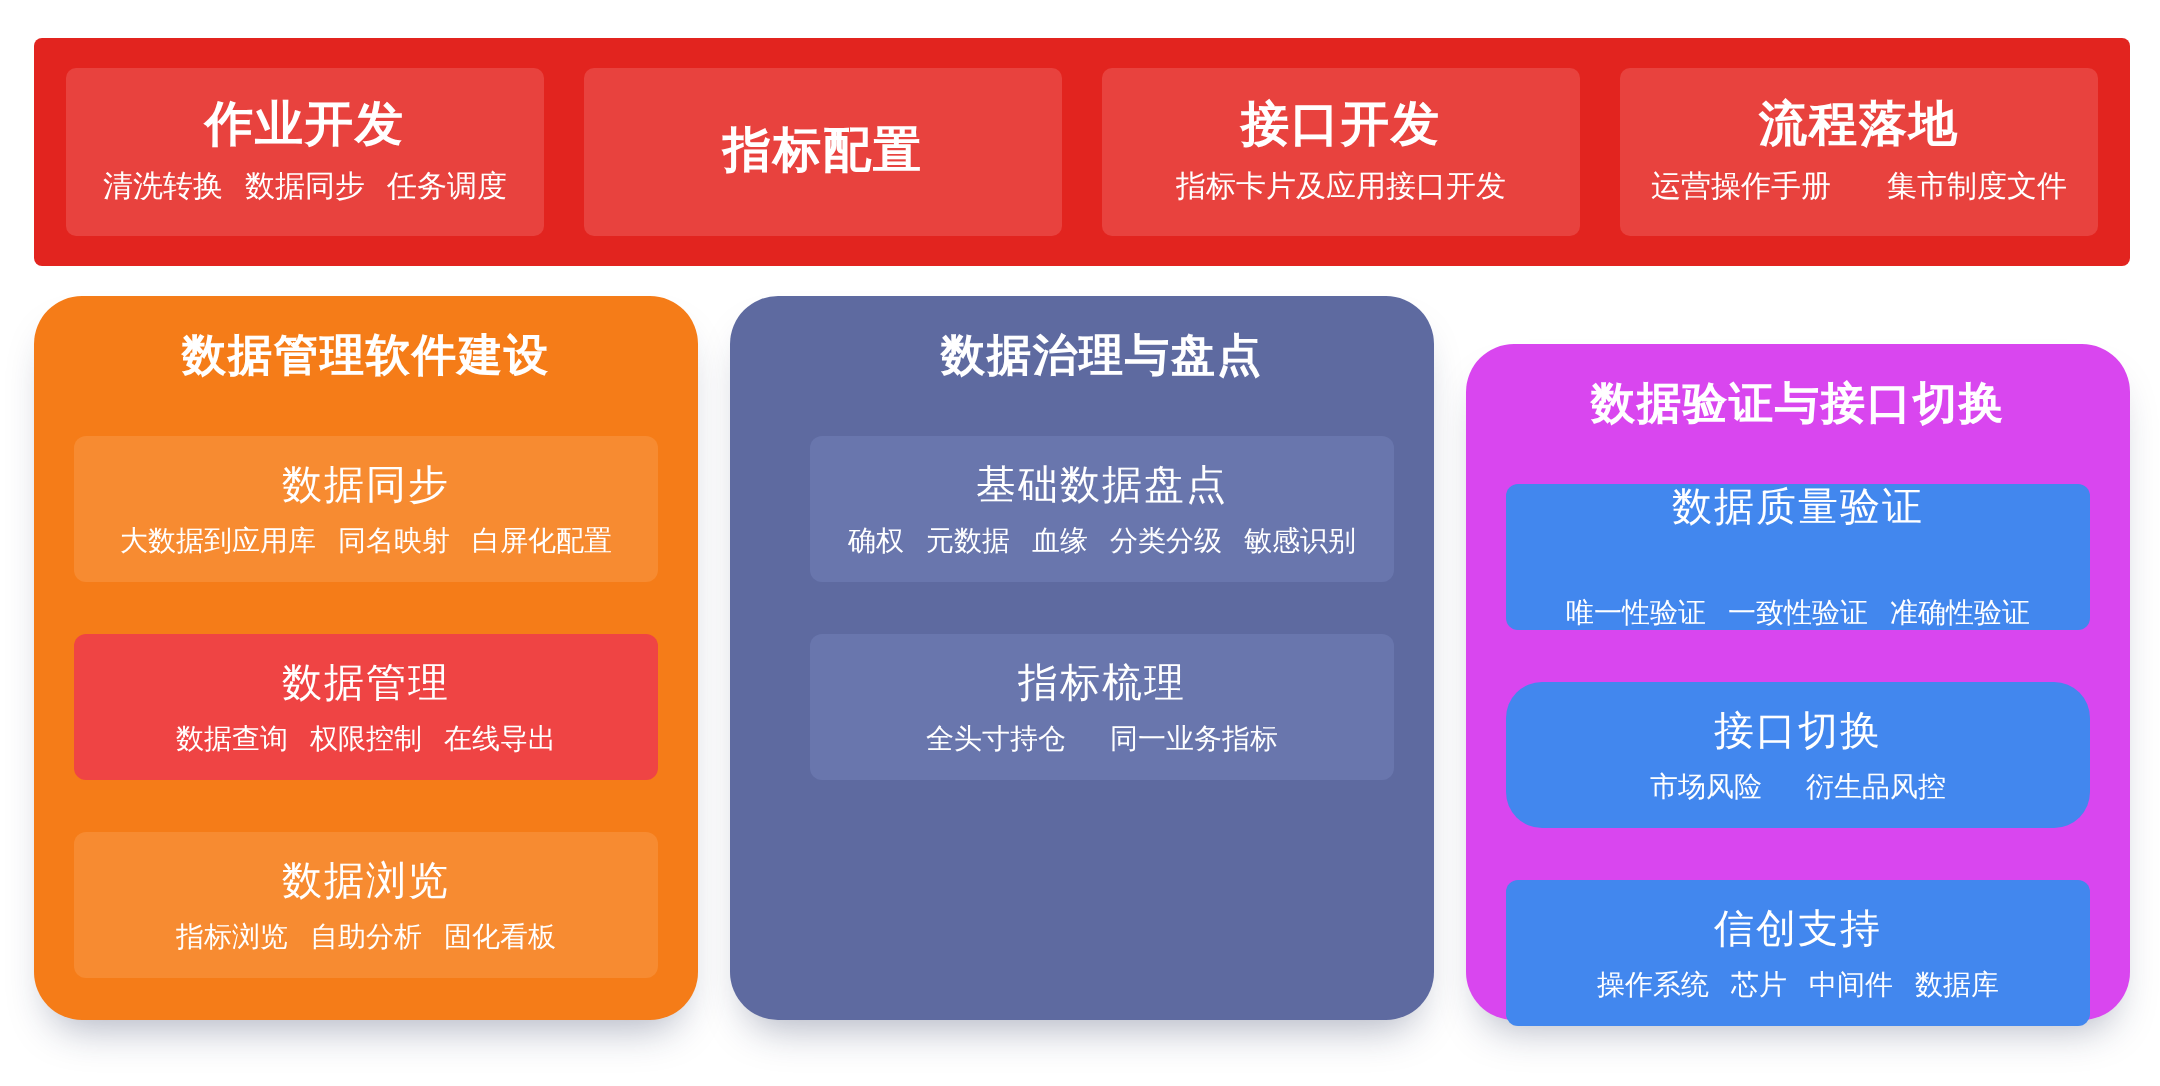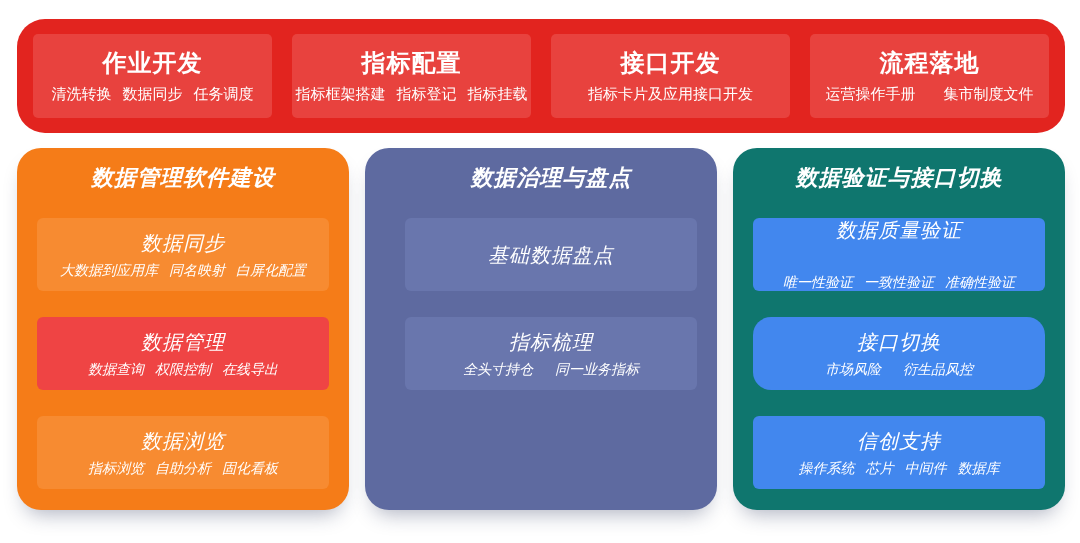--- a/index.html
+++ b/index.html
@@ -3,34 +3,34 @@
 <meta charset="utf-8">
 <style>
   * { margin: 0; padding: 0; box-sizing: border-box; }
   html, body { width: 1080px; height: 543px; background: #ffffff; overflow: hidden; }
   body { font-family: "Liberation Sans", "DejaVu Sans", sans-serif; color: #ffffff; }
   .canvas { position: relative; width: 1080px; height: 543px; background: #ffffff; }
 
   
   .banner {
     position: absolute; left: 17px; top: 19px; width: 1048px; height: 114px;
-    border-radius: 28px; display: flex; gap: 20px; padding: 15px 16px;
+    border-radius: 4px; display: flex; gap: 20px; padding: 15px 16px;
   }
   .banner-box {
     flex: 1; border-radius: 5px; display: flex; flex-direction: column;
     align-items: center; justify-content: center; gap: 11px;
   }
   .banner-title { font-size: 24px; font-weight: bold; line-height: 1; letter-spacing: 1px; }
   .banner .keywords { font-size: 15px; }
   .banner .keywords.wide { gap: 28px; }
 
   
   .panels {
     position: absolute; left: 17px; top: 148px; width: 1048px; height: 362px;
-    display: flex; gap: 16px; font-style: italic;
+    display: flex; gap: 16px;
   }
   .panel {
     flex: 1; border-radius: 24px; padding: 13px 20px 0;
     box-shadow: 0 12px 20px -8px rgba(30, 40, 80, 0.35);
   }
   .panel-title {
     text-align: center; font-size: 22px; font-weight: bold; line-height: 33px;
     margin-bottom: 24px; letter-spacing: 1px;
   }
   .sub-box {
@@ -55,25 +55,20 @@
       <div class="banner-title">作业开发</div>
       <div class="keywords">
         <span>清洗转换</span>
         <span>数据同步</span>
         <span>任务调度</span>
       </div>
     </div>
 
     <div class="banner-box" style="background-color: rgb(232, 66, 62);">
       <div class="banner-title">指标配置</div>
-      <div class="keywords">
-        <span>指标框架搭建</span>
-        <span>指标登记</span>
-        <span>指标挂载</span>
-      </div>
     </div>
 
     <div class="banner-box" style="background-color: rgb(232, 66, 62);">
       <div class="banner-title">接口开发</div>
       <div class="keywords">
         <span>指标卡片及应用接口开发</span>
       </div>
     </div>
 
     <div class="banner-box" style="background-color: rgb(232, 66, 62);">
@@ -117,33 +112,40 @@
           <span>固化看板</span>
         </div>
       </div>
     </div>
 
     <div class="panel" style="background-color: rgb(94, 106, 160); padding-left: 40px;">
       <div class="panel-title">数据治理与盘点</div>
 
       <div class="sub-box" style="background-color: rgb(105, 118, 173);">
         <div class="sub-title">基础数据盘点</div>
+        <div class="keywords">
+          <span>确权</span>
+          <span>元数据</span>
+          <span>血缘</span>
+          <span>分类分级</span>
+          <span>敏感识别</span>
+        </div>
       </div>
 
 
       <div class="sub-box" style="background-color: rgb(105, 118, 173);">
         <div class="sub-title">指标梳理</div>
         <div class="keywords wide">
           <span>全头寸持仓</span>
           <span>同一业务指标</span>
         </div>
       </div>
     </div>
 
-    <div class="panel" style="background-color: #0f766e;">
+    <div class="panel" style="background-color: #d946ef; margin-top: 24px;">
       <div class="panel-title">数据验证与接口切换</div>
 
       <div class="sub-box" style="background-color: rgb(66, 135, 238); gap: 35px;">
         <div class="sub-title">数据质量验证</div>
         <div class="keywords">
           <span>唯一性验证</span>
           <span>一致性验证</span>
           <span>准确性验证</span>
         </div>
       </div>

